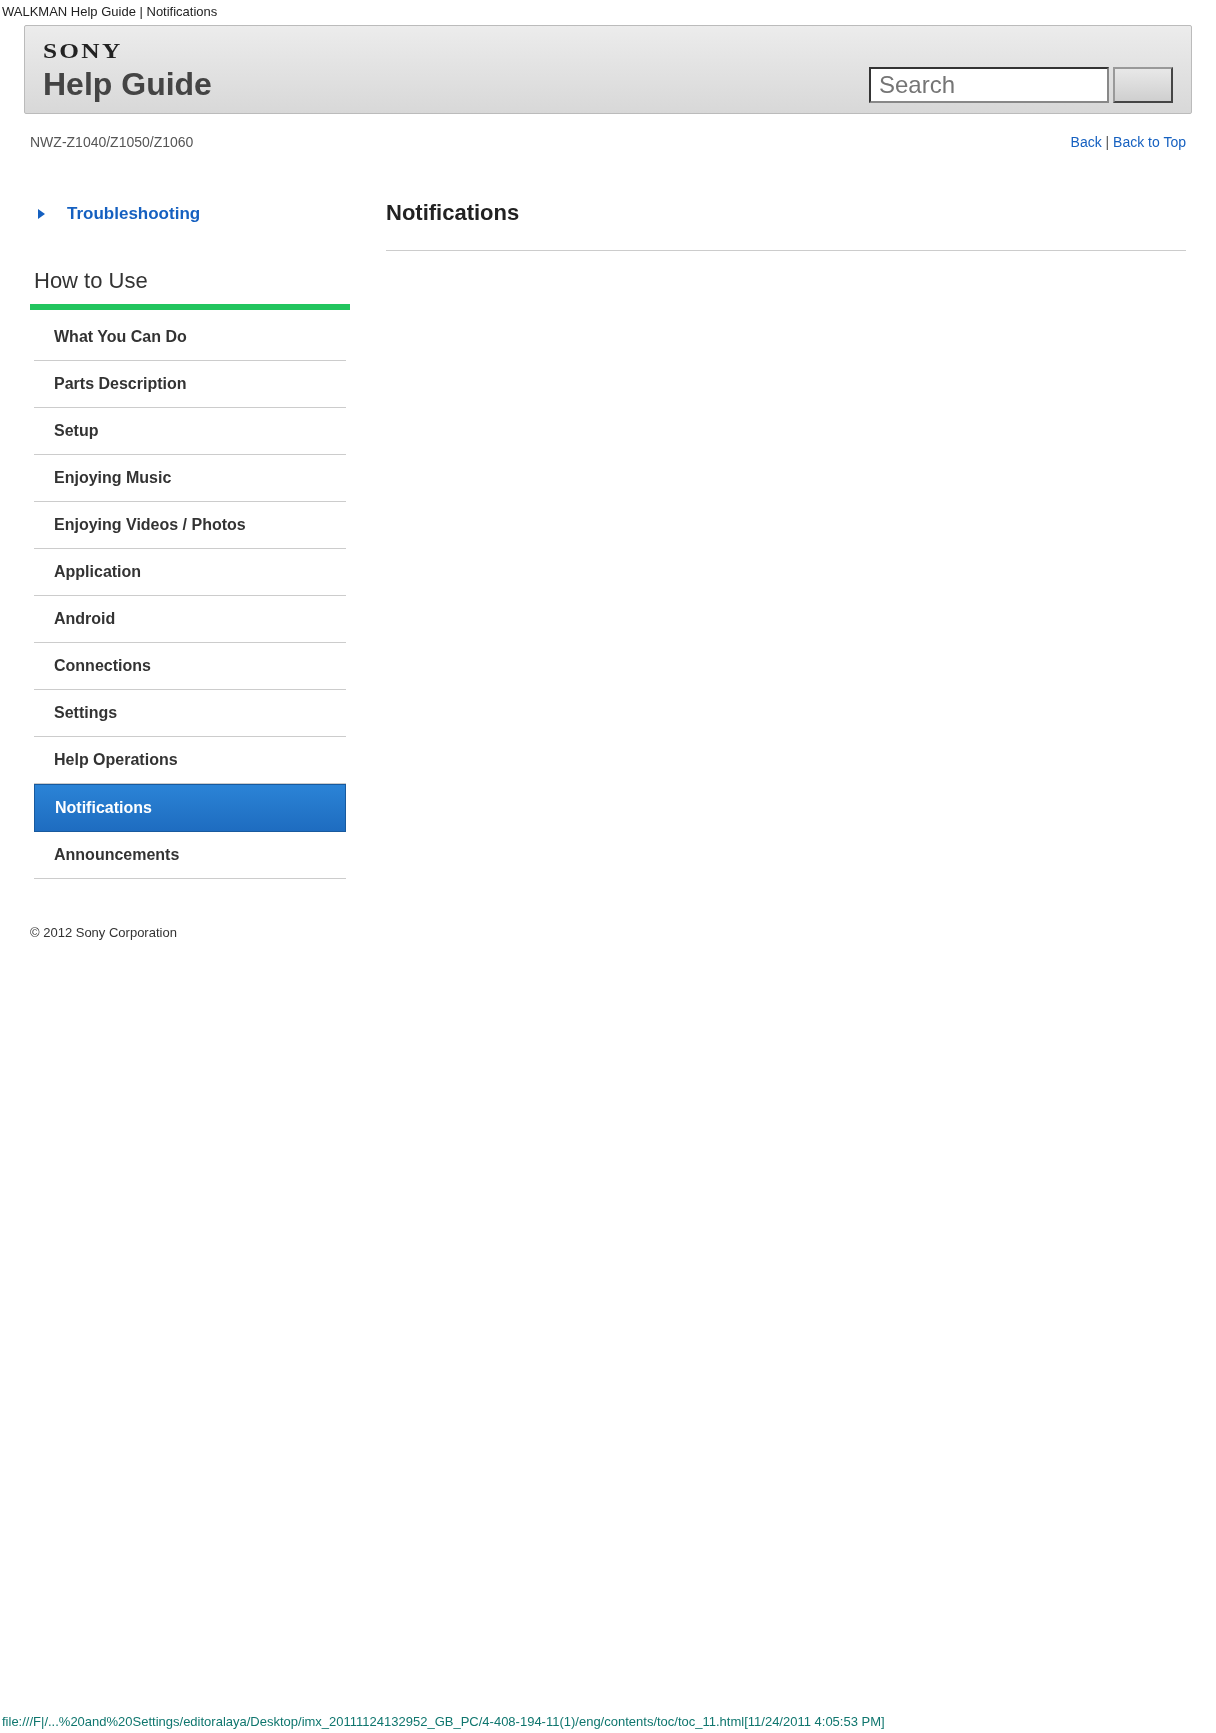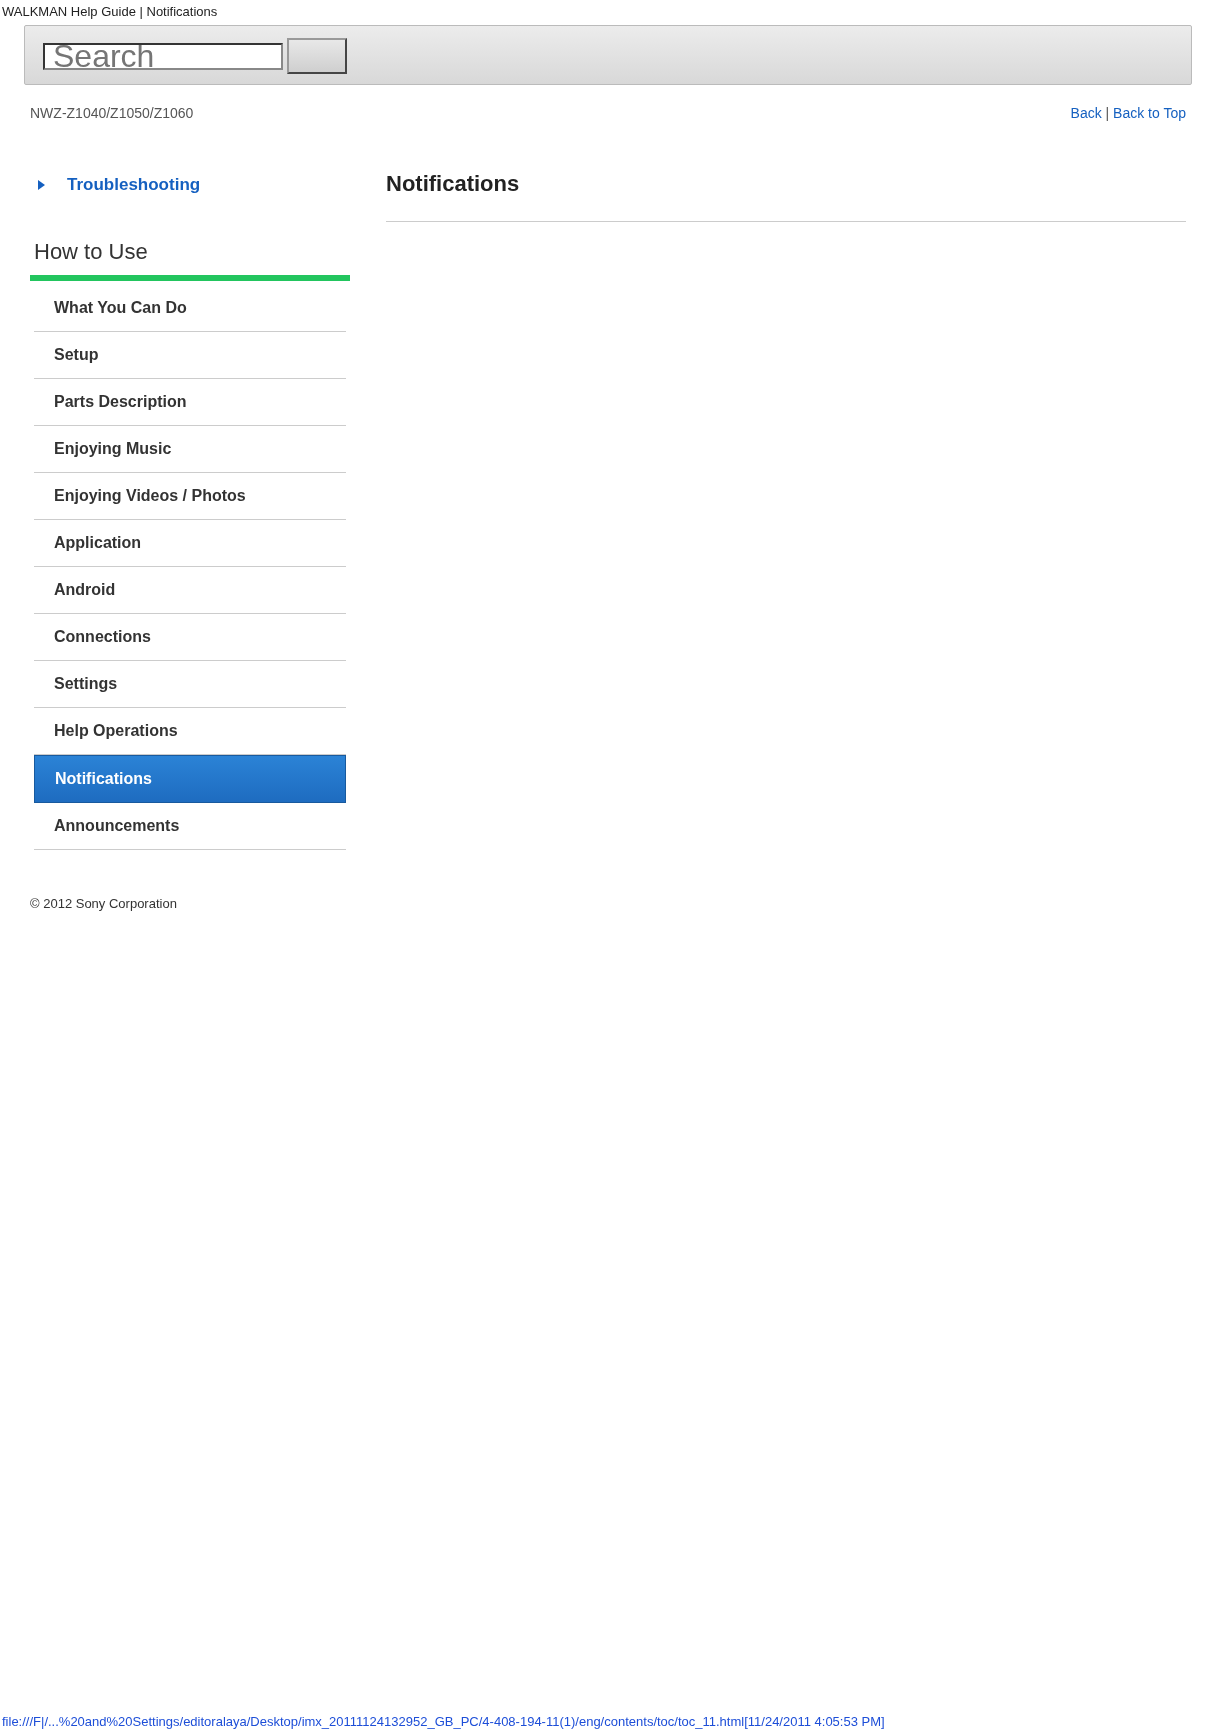--- a/index.html
+++ b/index.html
@@ -43,24 +43,24 @@
     font-size: 32px;
     font-weight: bold;
     color: #444;
   }
   .search-wrap {
     display: flex;
     align-items: center;
     gap: 4px;
   }
   .search-input {
-    font-size: 32px;
+    font-size: 24px;
     color: #888;
     width: 240px;
-    height: 27px;
+    height: 36px;
     padding: 2px 8px;
     border: 2px inset #888;
     background: #fff;
   }
   .search-btn {
     width: 60px;
     height: 36px;
     border: 2px outset #999;
     background: linear-gradient(#e8e8e8,#cfcfcf);
     cursor: pointer;
@@ -138,32 +138,36 @@
     font-size: 13px;
     color: #333;
     padding: 32px 6px 10px 6px;
   }
   .footer-path {
     position: fixed;
     bottom: 4px;
     left: 2px;
     right: 2px;
     font-size: 13px;
-    color: #1d4ed8;
+    color: #0f766e;
     white-space: nowrap;
   }
 </style>
 </head>
 <body>
 
 <div class="browser-title">WALKMAN Help Guide | Notifications</div>
 
 <div class="outer-wrap">
 
   <div class="header-bar">
+    <div class="header-left">
+      <div class="sony-logo">SONY</div>
+      <div class="help-guide-title">Help Guide</div>
+    </div>
     <div class="search-wrap">
       <input class="search-input" type="text" placeholder="Search" style="">
       <button class="search-btn"></button>
     </div>
   </div>
 
   <div class="subheader-row">
     <div>NWZ-Z1040/Z1050/Z1060</div>
     <div class="back-links">
       <a href="#">Back</a><span> | </span><a href="#">Back to Top</a>
@@ -173,22 +177,22 @@
   <div class="content-row">
 
     <div class="sidebar">
       <div class="troubleshooting-link">
         <span class="chevron"></span>
         <span>Troubleshooting</span>
       </div>
       <div class="how-to-use-heading">How to Use</div>
       <ul class="nav-list">
         <li class="nav-item">What You Can Do</li>
+        <li class="nav-item">Parts Description</li>
         <li class="nav-item">Setup</li>
-        <li class="nav-item">Parts Description</li>
         <li class="nav-item">Enjoying Music</li>
         <li class="nav-item">Enjoying Videos / Photos</li>
         <li class="nav-item">Application</li>
         <li class="nav-item">Android</li>
         <li class="nav-item">Connections</li>
         <li class="nav-item">Settings</li>
         <li class="nav-item">Help Operations</li>
         <li class="nav-item active">Notifications</li>
         <li class="nav-item">Announcements</li>
       </ul>

